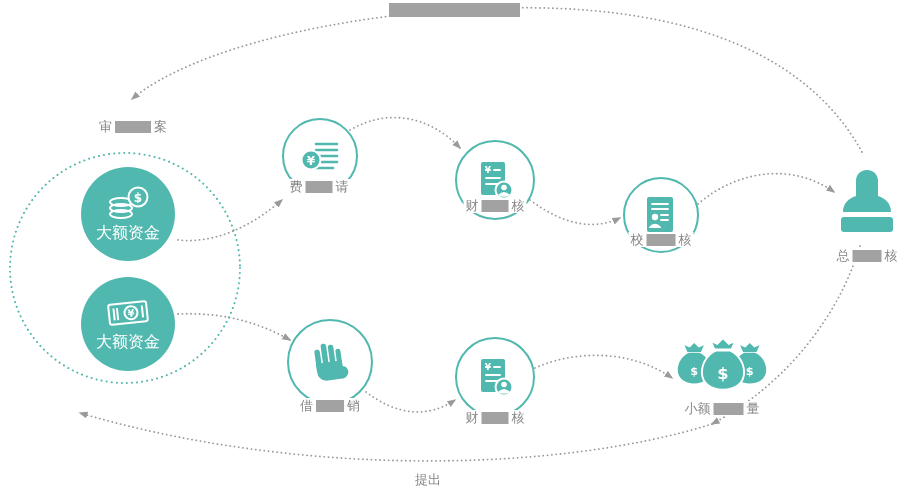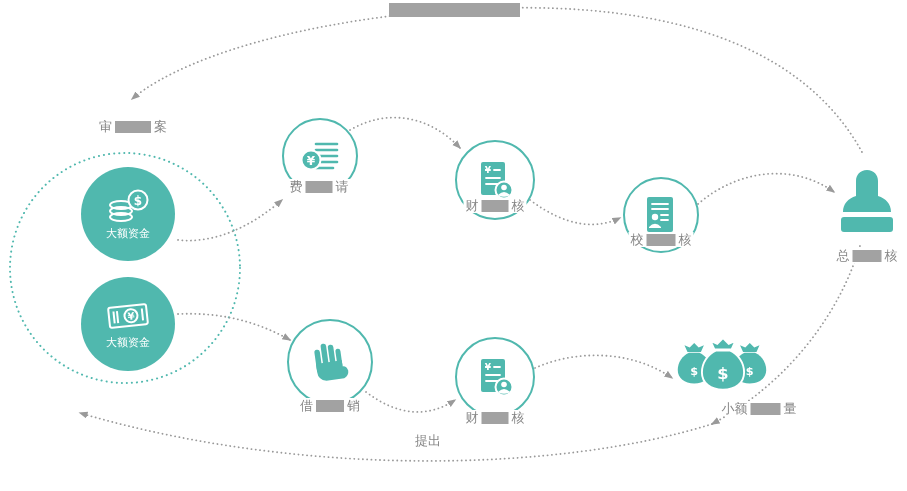--- a/index.html
+++ b/index.html
@@ -9,21 +9,21 @@
   .edges{position:absolute;left:0;top:0;z-index:0;}
   .edge{fill:none;stroke:var(--arrow);stroke-width:1.8;stroke-dasharray:0.1 4.2;stroke-linecap:round;}
   .arrowhead{fill:var(--arrow);}
   .dotring{fill:none;stroke:var(--teal);stroke-width:2;stroke-dasharray:0.1 5;stroke-linecap:round;}
   .banner{position:absolute;left:389px;top:3px;width:131px;height:14px;background:var(--redact);z-index:4;}
   .node-label{position:absolute;transform:translateX(-50%);display:flex;align-items:center;gap:3px;
     font-size:13px;line-height:15px;color:var(--labelgray);background:#fff;padding:0 2px;white-space:nowrap;z-index:3;}
   .redact{display:inline-block;height:12px;background:var(--redact);}
   .solid-node{position:absolute;width:94px;height:94px;border-radius:50%;background:var(--teal);
     display:flex;flex-direction:column;align-items:center;justify-content:center;gap:2px;z-index:2;}
-  .solid-label{color:#fff;font-size:11px;}
+  .solid-label{color:#fff;font-size:16px;}
   .ring-node{position:absolute;border-radius:50%;border:2px solid var(--teal);background:#fff;
     display:flex;align-items:center;justify-content:center;z-index:2;}
   .icon-abs{position:absolute;z-index:2;}
   .tf{fill:var(--teal);}
   .ws{fill:none;stroke:#fff;stroke-width:2;}
   .wsf{fill:var(--teal);stroke:#fff;stroke-width:2;}
   .wsthin{fill:none;stroke:#fff;stroke-width:1.8;stroke-linecap:round;}
   .ts{stroke:var(--teal);stroke-width:2.6;stroke-linecap:round;}
   .wt{fill:#fff;text-anchor:middle;font-weight:bold;font-family:"DejaVu Sans",sans-serif;}
 </style>
@@ -193,23 +193,23 @@
       <path class="tf" d="M16 16 C7 20 1 29 1 39 C1 50 10 57 23 57 C36 57 45 50 45 39 C45 29 39 20 30 16 Z"></path>
       <path class="tf" d="M14 15 L32 15 L36 6 L29 9 L23 3 L17 9 L10 6 Z"></path>
       <text class="wt" x="23" y="45" font-size="15">$</text>
     </g>
     <g transform="translate(25,7)">
       <path class="tf" stroke="#fff" stroke-width="2" d="M16 16 C7 20 1 29 1 39 C1 50 10 57 23 57 C36 57 45 50 45 39 C45 29 39 20 30 16 Z"></path>
       <path class="tf" stroke="#fff" stroke-width="2" d="M14 15 L32 15 L36 6 L29 9 L23 3 L17 9 L10 6 Z"></path>
       <text class="wt" x="23" y="46" font-size="17">$</text>
     </g>
   </svg>
-  <div class="node-label" style="left:722px;top:401px;margin-left:37px;">
+  <div class="node-label" style="left:722px;top:401px;">
     <span>小额</span>
     <span class="redact" style="width:30px"></span>
     <span>量</span>
   </div>
 
-  <div class="node-label" style="left:428px;top:433px;text-align:center;">
+  <div class="node-label" style="left:428px;top:472px;text-align:center;">
     <span>提出</span>
   </div>
 
 </div>
 
 </body></html>

